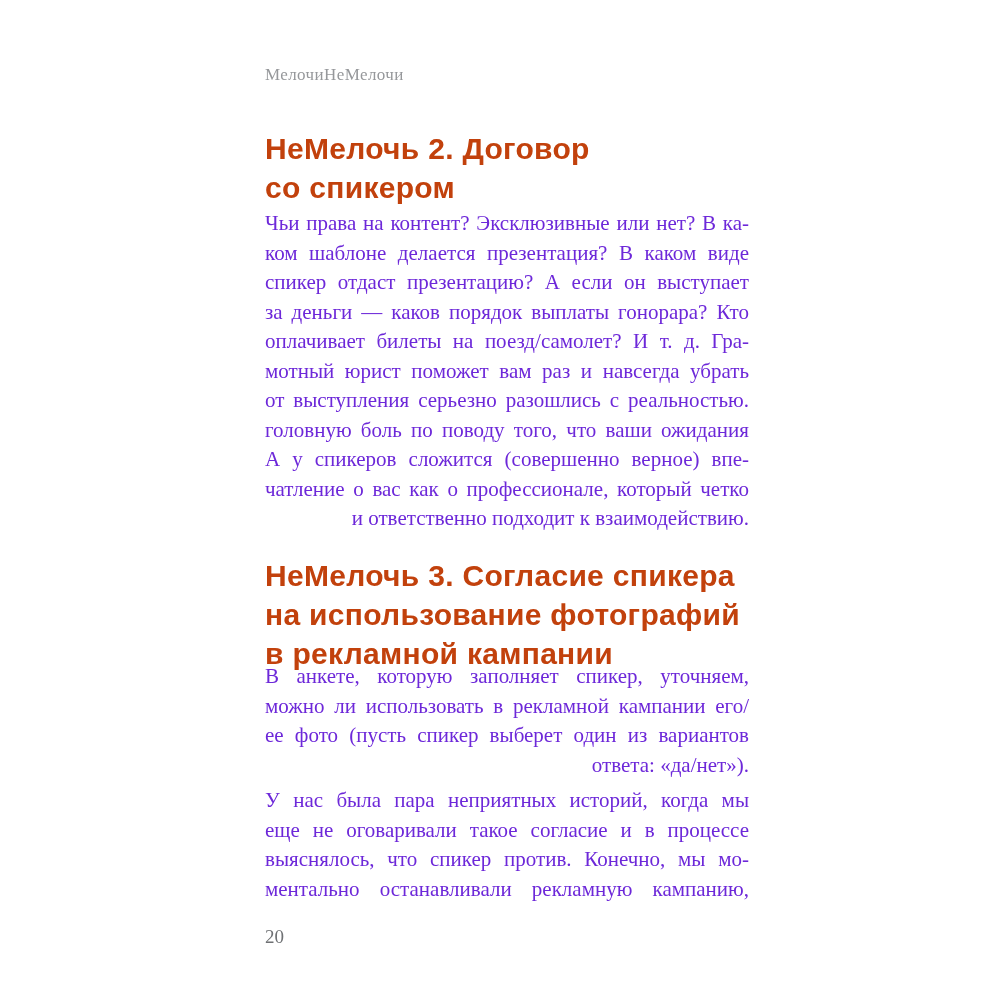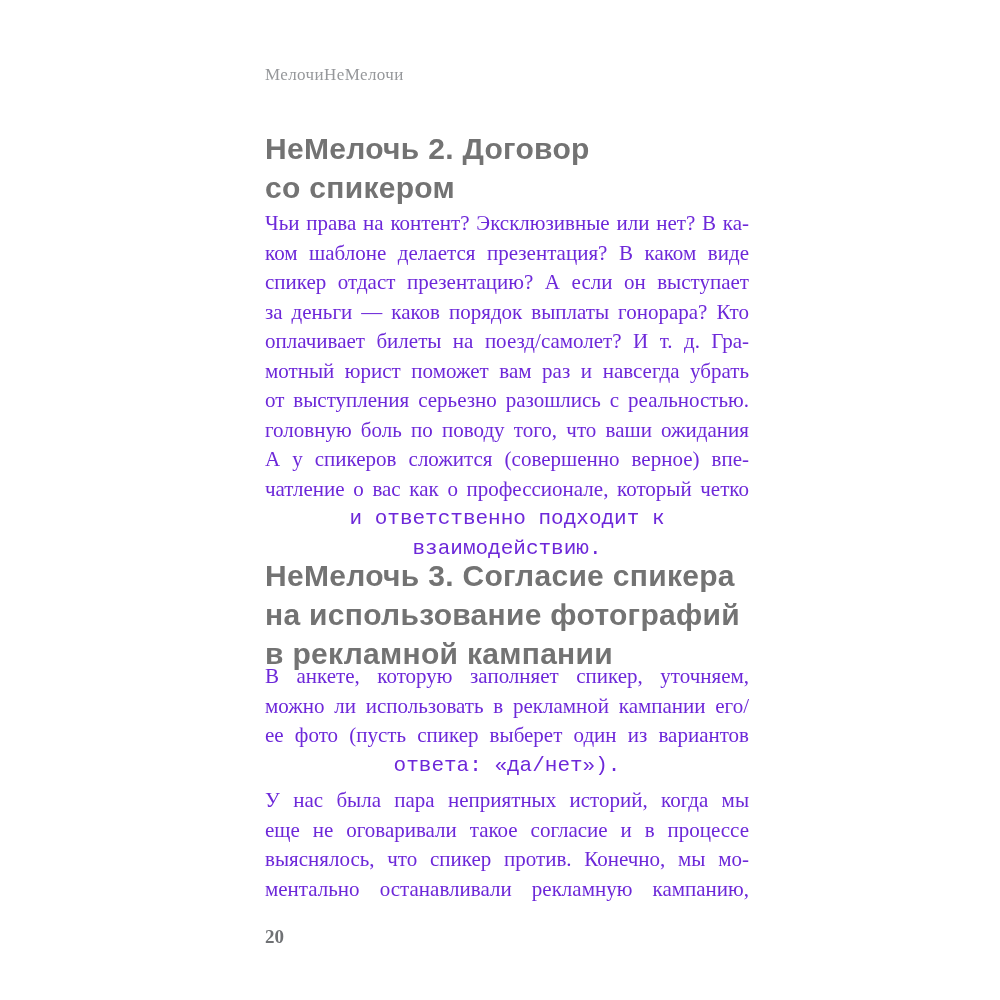--- a/index.html
+++ b/index.html
@@ -26,45 +26,44 @@
     line-height: 21px;
     letter-spacing: 0.4px;
     color: #96989b;
   }
   .heading {
     font-family: "Liberation Sans", sans-serif;
     font-weight: 700;
     font-size: 30px;
     line-height: 39px;
     letter-spacing: 0.3px;
-    color: #737373;
+    color: #c2410c;
   }
   .heading-1 { top: 129px; }
   .heading-2 { top: 556px; }
   .body-par {
     font-family: "Liberation Serif", serif;
     font-size: 21px;
     line-height: 29.5px;
     color: #6d28d9;
   }
   .par-1 { top: 209px; }
   .par-2 { top: 662px; }
   .par-3 { top: 786px; }
   .jline {
     text-align: justify;
     text-align-last: justify;
   }
   .lline {
-    text-align: center;
-    font-family: Liberation Mono, monospace;
+    text-align: right;
   }
   .page-number {
     top: 926px;
     font-family: "Liberation Serif", serif;
-    font-weight: 700;
+    font-weight: 400;
     font-size: 19px;
     color: #6f7174;
   }
 </style>
 </head>
 <body>
 
 <div class="page">
 
   <div class="col running-header">МелочиНеМелочи</div>

